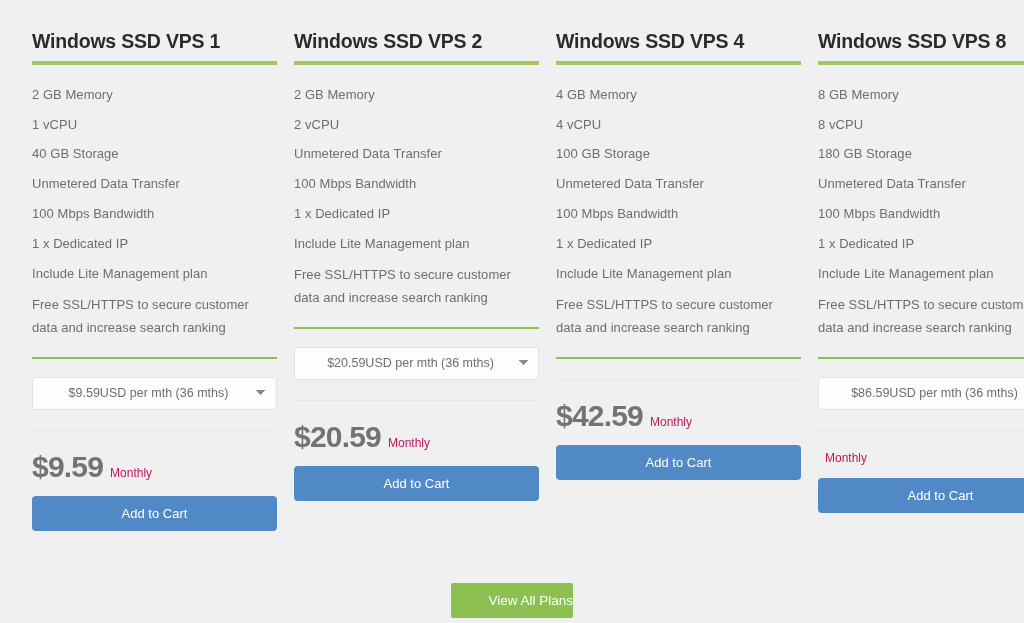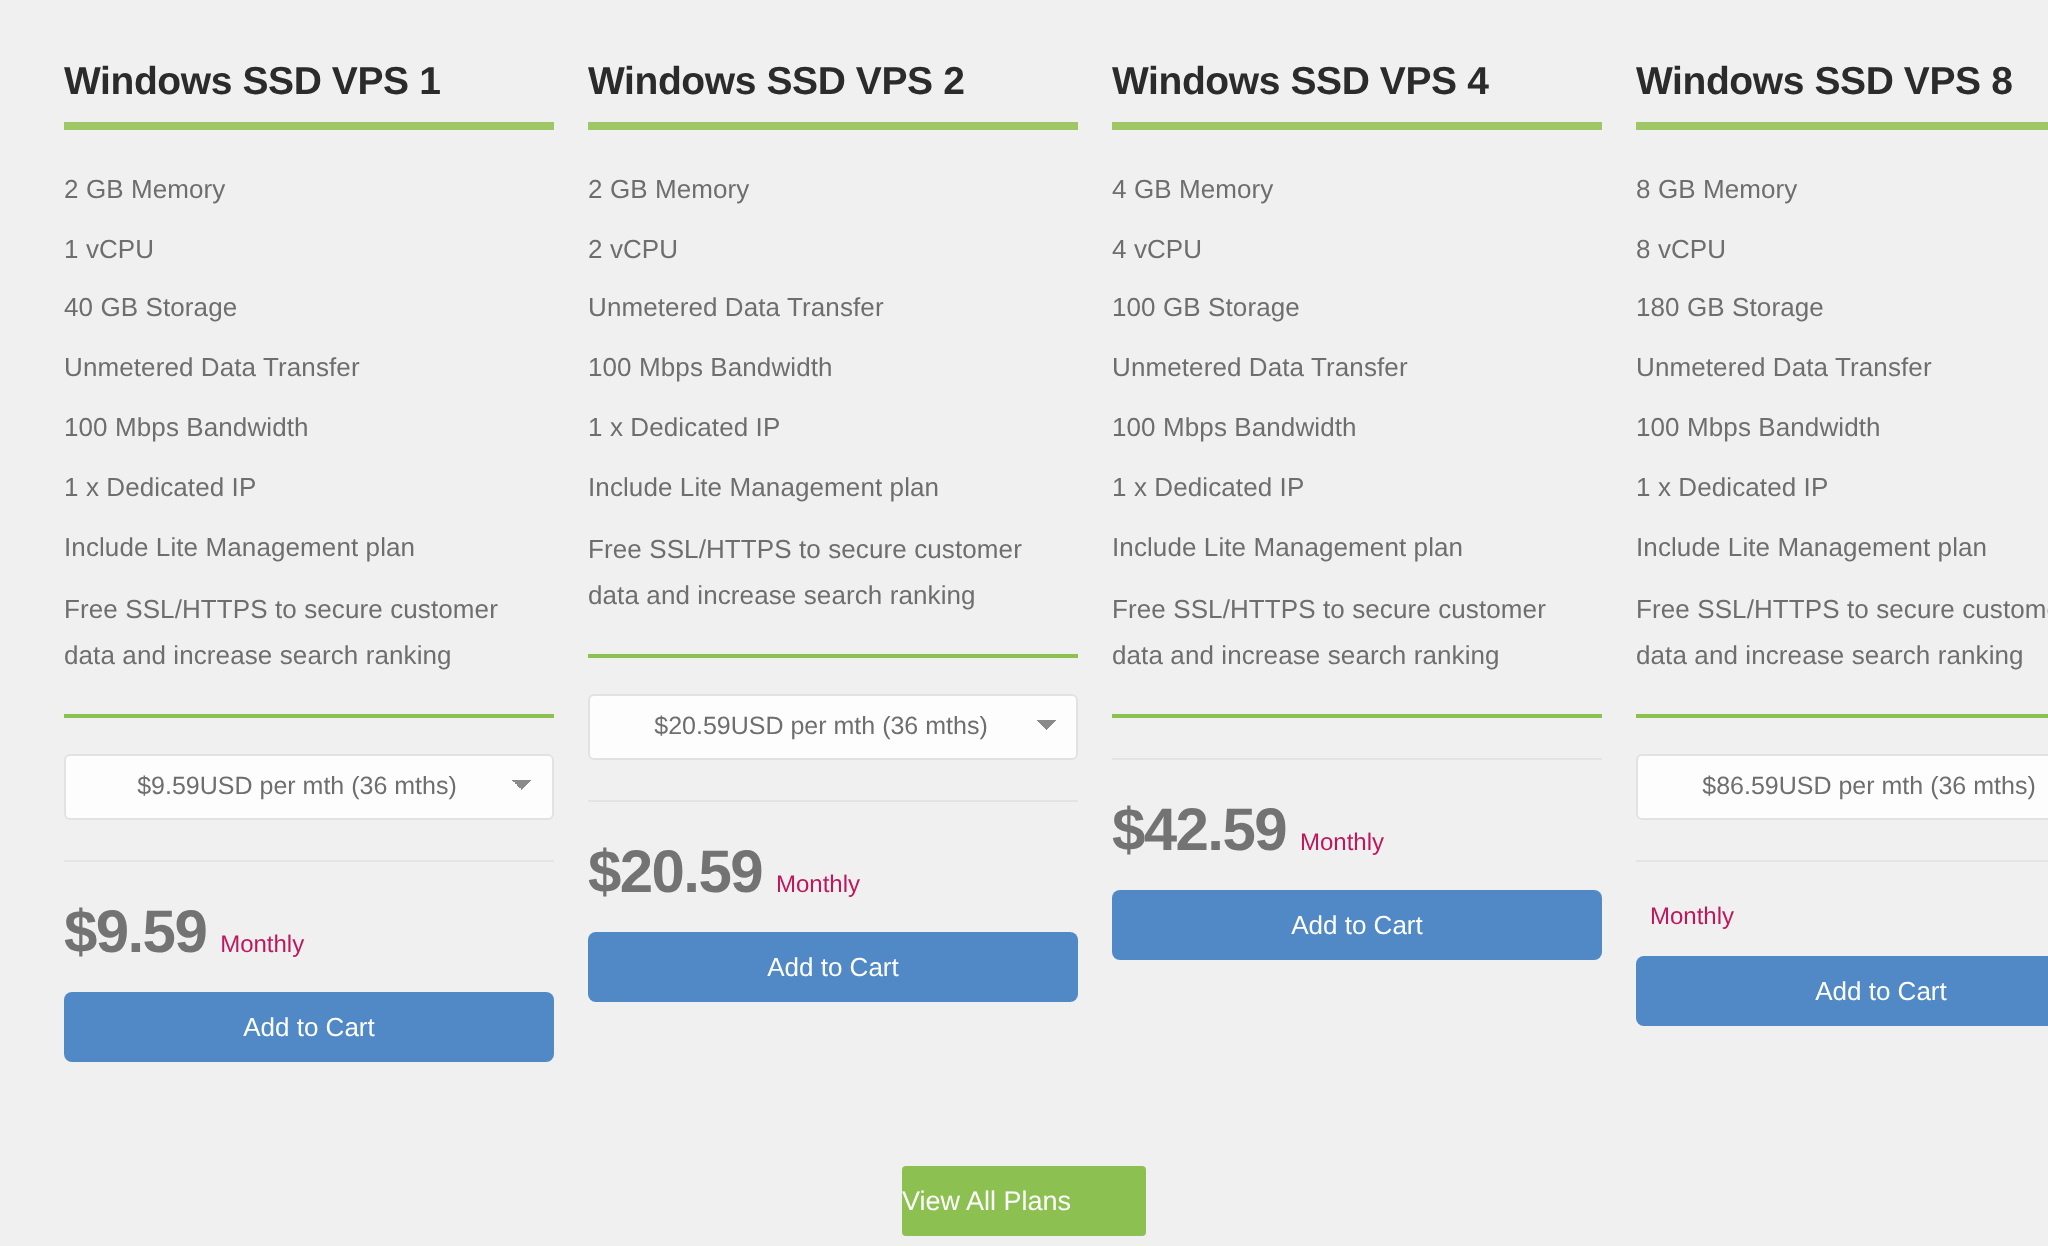--- a/index.html
+++ b/index.html
@@ -174,21 +174,21 @@
     background: #8cc152;
     color: #ffffff;
     border: none;
     border-radius: 2px;
     font-family: "Liberation Sans", sans-serif;
     font-size: 13.5px;
     padding: 0;
     width: 122px;
     height: 35px;
     line-height: 35px;
-    text-align: left;
+    text-align: right;
     cursor: pointer;
   }
 </style>
 </head>
 <body>
 
 <div class="pricing-wrap">
 
   <div class="plan-grid">
 

